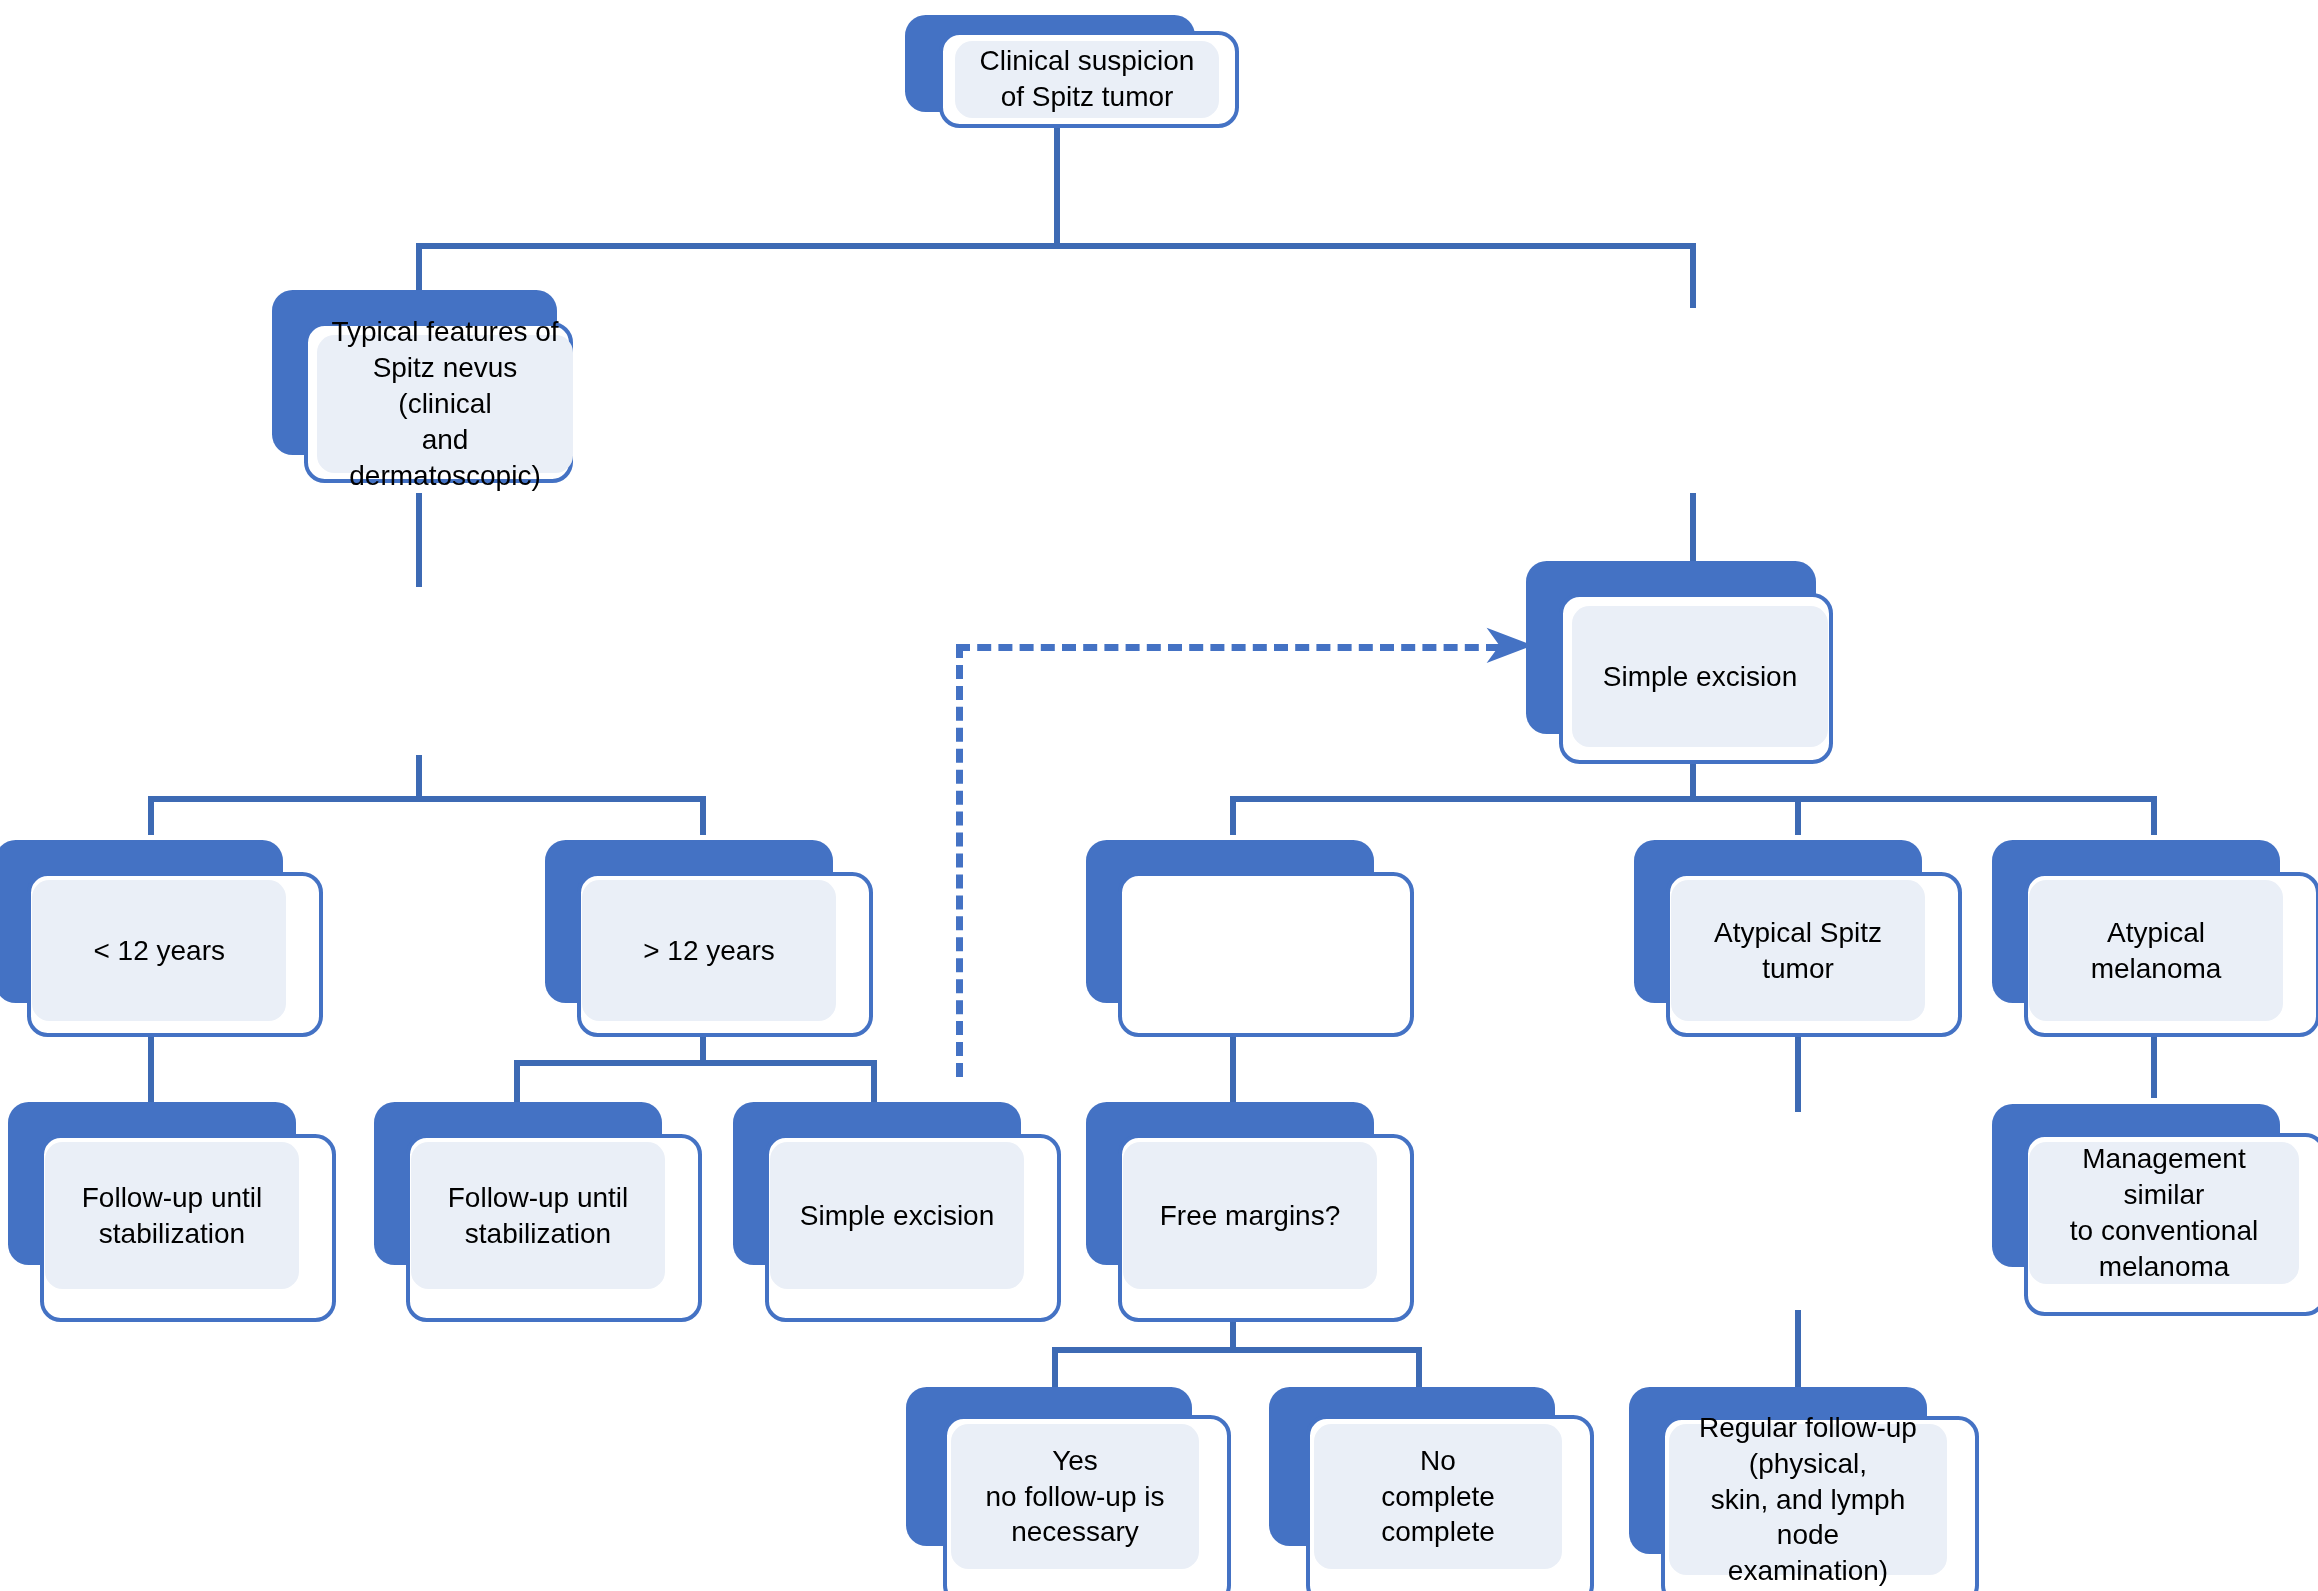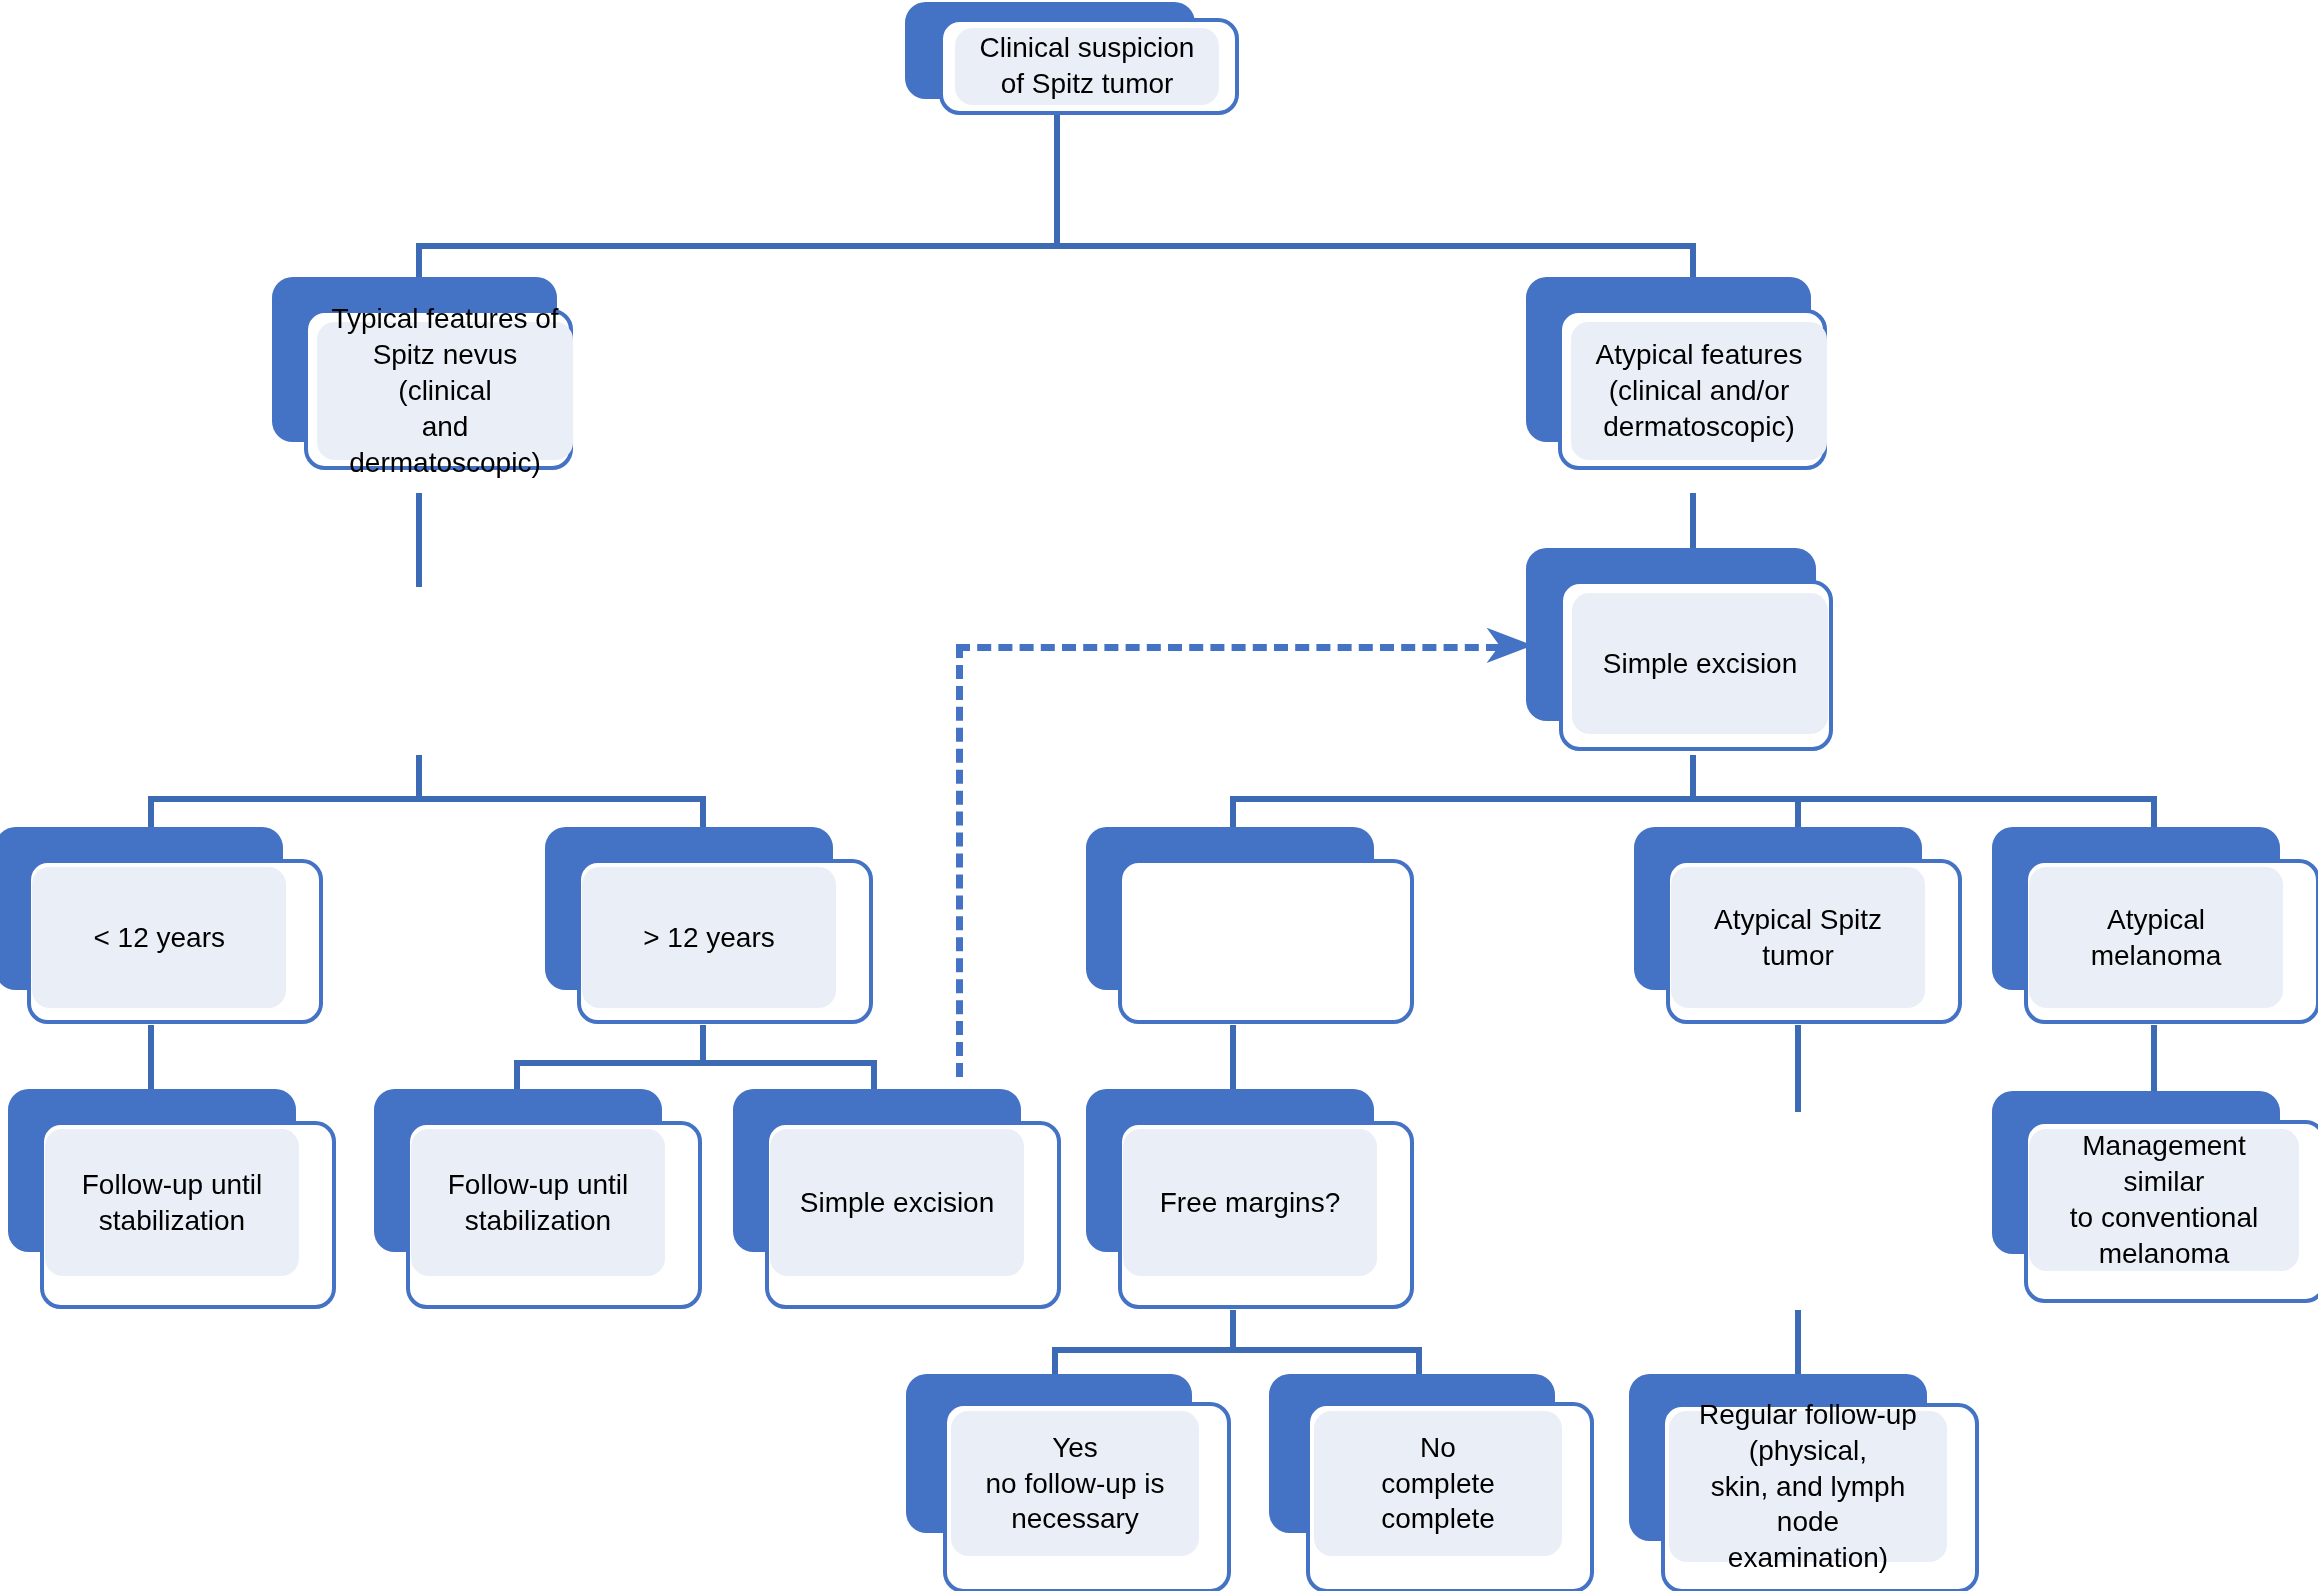--- a/index.html
+++ b/index.html
@@ -4,21 +4,21 @@
 <style>
   html,body{margin:0;padding:0;background:#ffffff;}
   body{font-family:"Liberation Sans","DejaVu Sans",sans-serif;}
   #canvas{
     position:relative;
     width:2319px;height:1591px;
     background:#ffffff;
     overflow:hidden;
   }
   
-  .node{position:absolute;}
+  .node{position:absolute;margin-top:13px;}
   .node .shadow{
     position:absolute;left:0;top:0;
     background:#4472C4;
     border-radius:20.7px;
   }
   .node .frame{
     position:absolute;
     background:#ffffff;
     border:4px solid #4472C4;
     border-radius:20.7px;
@@ -116,29 +116,20 @@
   <div class="node" style="left:272px;top:277px;width:343px;height:216px;">
     <div class="shadow" style="width:285px;height:165px;"></div>
     <div class="frame" style="left:32px;top:32px;width:269px;height:161px;"></div>
     <div class="panel" style="left:45px;top:45px;width:256px;height:138px;">
       <span class="txt">Typical features of
 Spitz nevus (clinical
 and dermatoscopic)</span>
     </div>
   </div>
 
-  <div class="node" style="left:1526px;top:277px;width:343px;height:216px;">
-    <div class="shadow" style="width:285px;height:165px;"></div>
-    <div class="frame" style="left:32px;top:32px;width:269px;height:161px;"></div>
-    <div class="panel" style="left:45px;top:45px;width:256px;height:138px;">
-      <span class="txt">Atypical features
-(clinical and/or
-dermatoscopic)</span>
-    </div>
-  </div>
 
 
   <div class="node" style="left:1526px;top:548px;width:342px;height:215px;">
     <div class="shadow" style="width:290px;height:173px;"></div>
     <div class="frame" style="left:33px;top:32px;width:274px;height:171px;"></div>
     <div class="panel" style="left:46px;top:45px;width:256px;height:141px;">
       <span class="txt">Simple excision</span>
     </div>
   </div>
 

